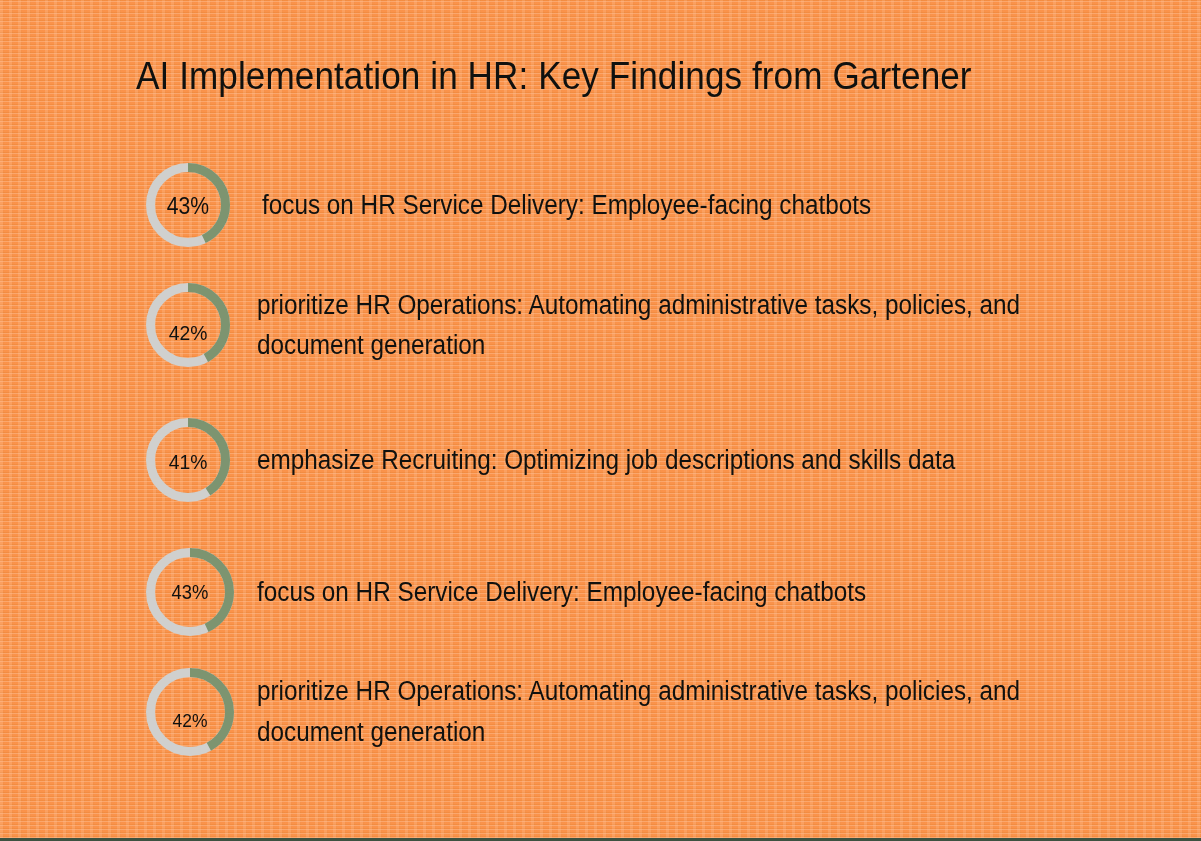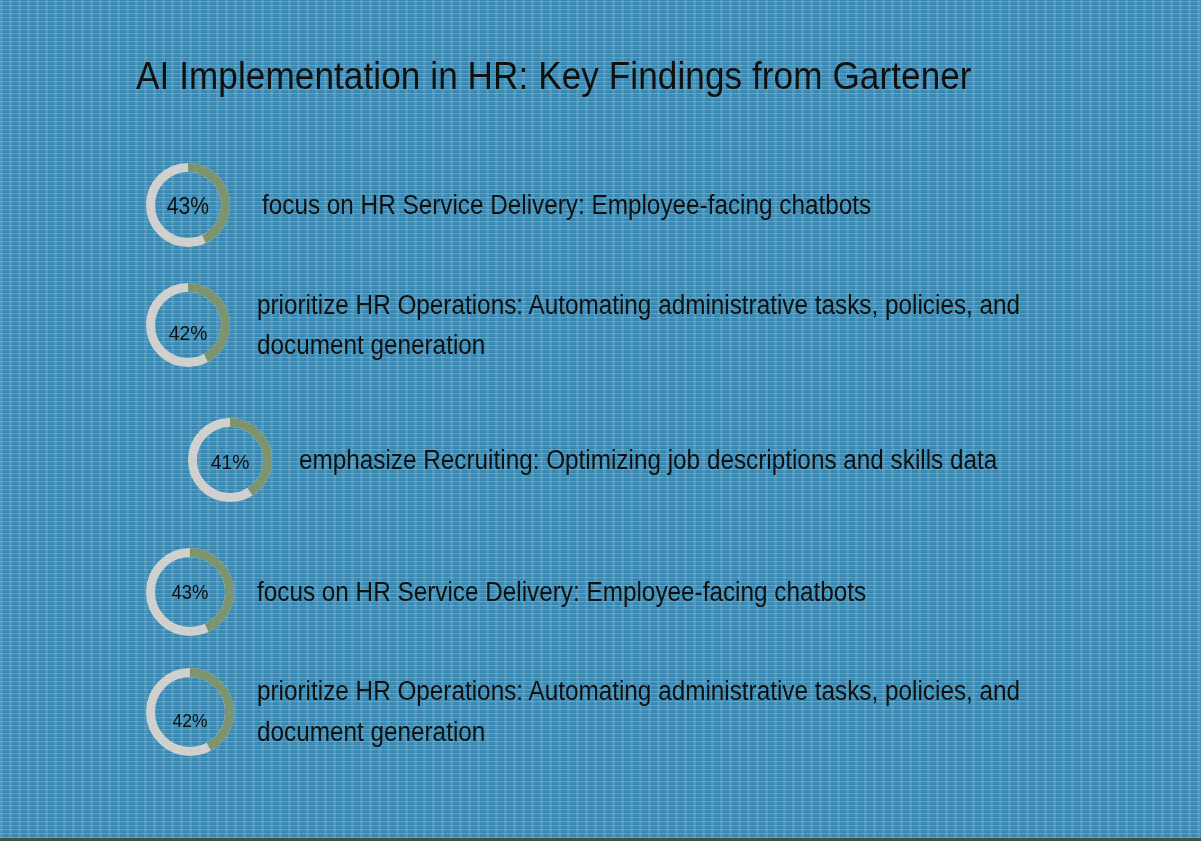--- a/index.html
+++ b/index.html
@@ -104,21 +104,21 @@
     font-family: "Liberation Sans Narrow", "Liberation Sans", sans-serif;
     font-stretch: condensed;
     color: #10110f;
     transform: scaleX(.90);
     transform-origin: left center;
   }
 </style>
 </head>
 <body>
 
-<div id="slide" style="background-color: #0369a1; border-bottom-color: rgb(61, 82, 64);">
+<div id="slide" style="background-color: #f97316; border-bottom-color: rgb(61, 82, 64);">
 
   <div id="texture"></div>
 
   <div id="title">AI Implementation in HR: Key Findings from Gartener</div>
 
   <div id="rows">
       <div class="row" style="top: 163px;">
         <div class="donut-wrap" style="margin-left: 146px; width: 84px; height: 84px;">
           <svg width="84" height="84" viewBox="0 0 84 84">
             <circle class="donut-track" cx="42" cy="42" r="37.5" stroke-width="9" stroke="#d0d0ce"></circle>
@@ -131,21 +131,21 @@
       <div class="row" style="top: 283px;">
         <div class="donut-wrap" style="margin-left: 146px; width: 84px; height: 84px;">
           <svg width="84" height="84" viewBox="0 0 84 84">
             <circle class="donut-track" cx="42" cy="42" r="37.5" stroke-width="9" stroke="#d0d0ce"></circle>
             <circle class="donut-value" cx="42" cy="42" r="37.5" stroke-width="9" stroke="#7d9470" stroke-dasharray="98.96016858807849 235.61944901923448" transform="rotate(-90 42 42)"></circle>
           </svg>
           <div class="donut-pct" style="font-size: 21px; top: 38px;">42%</div>
         </div>
         <div class="row-label" style="margin-left: 27px; width: 900px; font-size: 27px; line-height: 40px;">prioritize HR Operations: Automating administrative tasks, policies, and document generation</div>
       </div>
-      <div class="row" style="top: 418px; margin-left: 42px;">
+      <div class="row" style="top: 418px;">
         <div class="donut-wrap" style="margin-left: 146px; width: 84px; height: 84px;">
           <svg width="84" height="84" viewBox="0 0 84 84">
             <circle class="donut-track" cx="42" cy="42" r="37.5" stroke-width="9" stroke="#d0d0ce"></circle>
             <circle class="donut-value" cx="42" cy="42" r="37.5" stroke-width="9" stroke="#7d9470" stroke-dasharray="96.60397409788612 235.61944901923448" transform="rotate(-90 42 42)"></circle>
           </svg>
           <div class="donut-pct" style="font-size: 21px; top: 32px;">41%</div>
         </div>
         <div class="row-label" style="margin-left: 27px; width: 840px; font-size: 27px; line-height: 36px;">emphasize Recruiting: Optimizing job descriptions and skills data</div>
       </div>
       <div class="row" style="top: 548px;">

